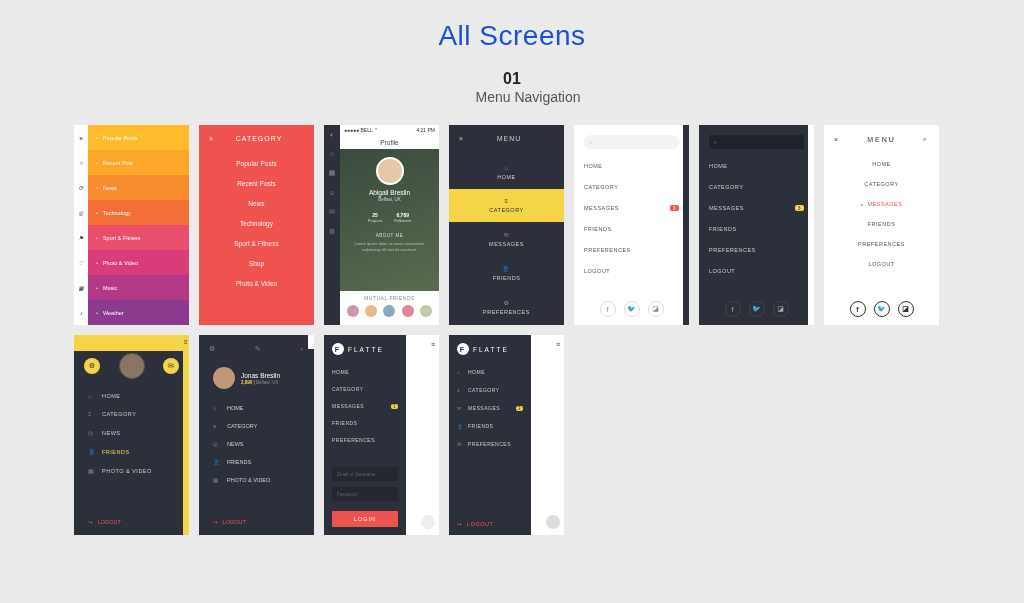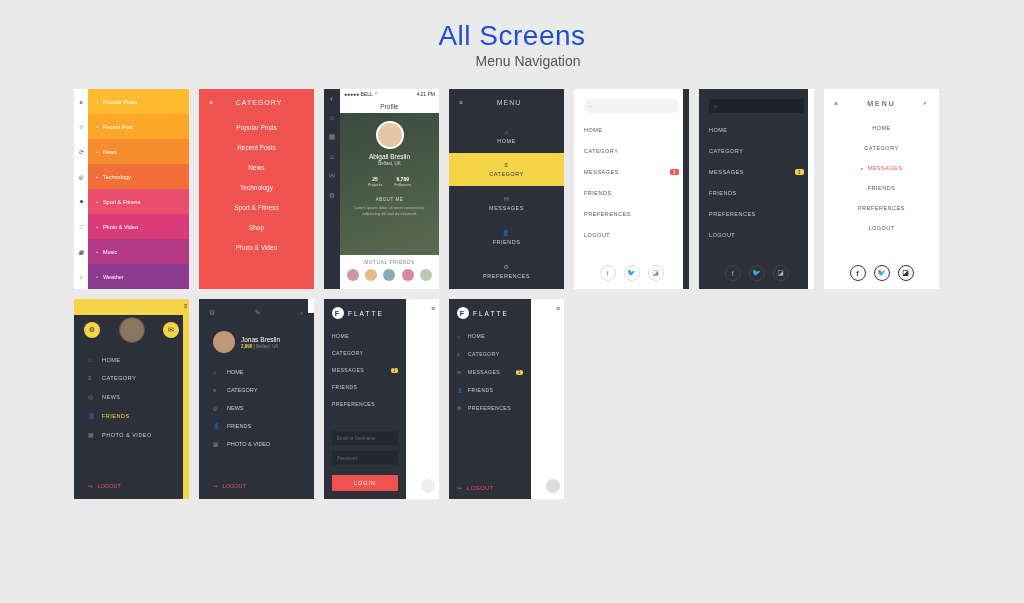--- a/index.html
+++ b/index.html
@@ -164,20 +164,21 @@
 .s11 .logout { margin-top: auto; color: #ef5350; font-size: 5.5px; display: flex; gap: 5px; letter-spacing: 0.5px; }
 .s11 .peek { flex: 1; background: #fff; position: relative; }
 .s11 .peek .bars { position: absolute; top: 6px; right: 4px; font-size: 7px; color: #333; }
 .s11 .circ { width: 14px; height: 14px; border-radius: 50%; background: #ddd; position: absolute; bottom: 6px; right: 4px; }
 </style>
 </head>
 <body>
 
 <div class="header">
   <div class="title">All Screens</div>
+  <div class="subnum">01</div>
   <div class="subtitle">Menu Navigation</div>
 </div>
 
 <div class="grid">
 
   <div class="screen s1">
     <div class="bar">
       <i>≡</i>
         <i>☆</i>
         <i>⟳</i>

